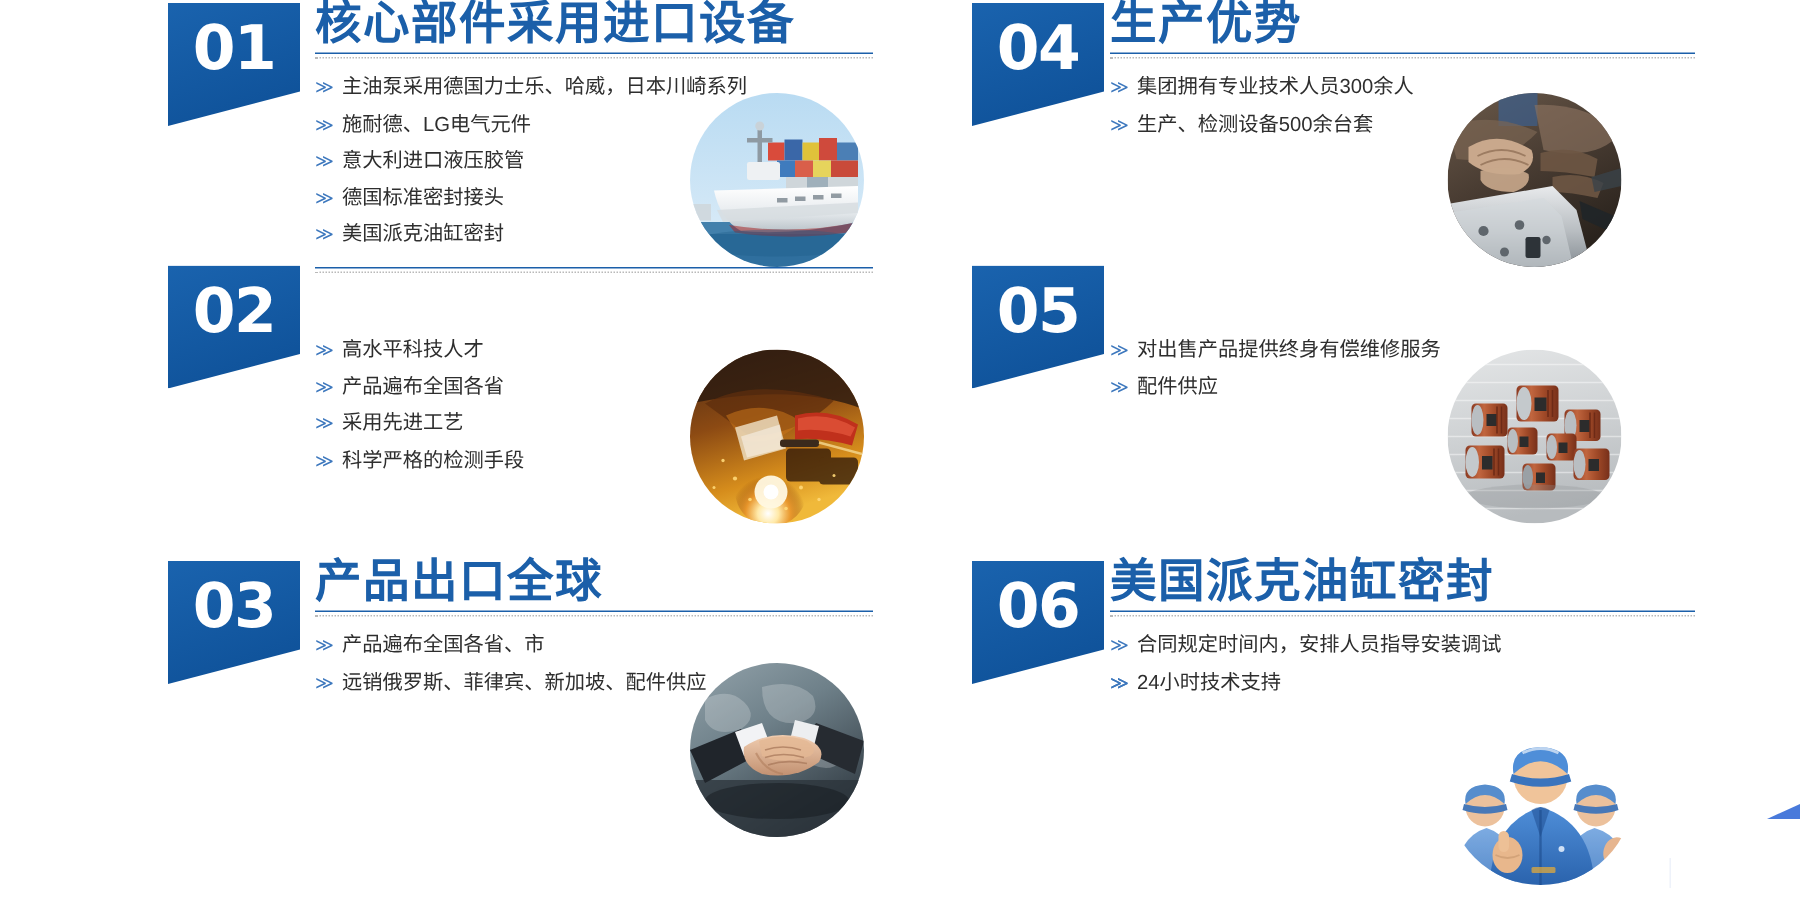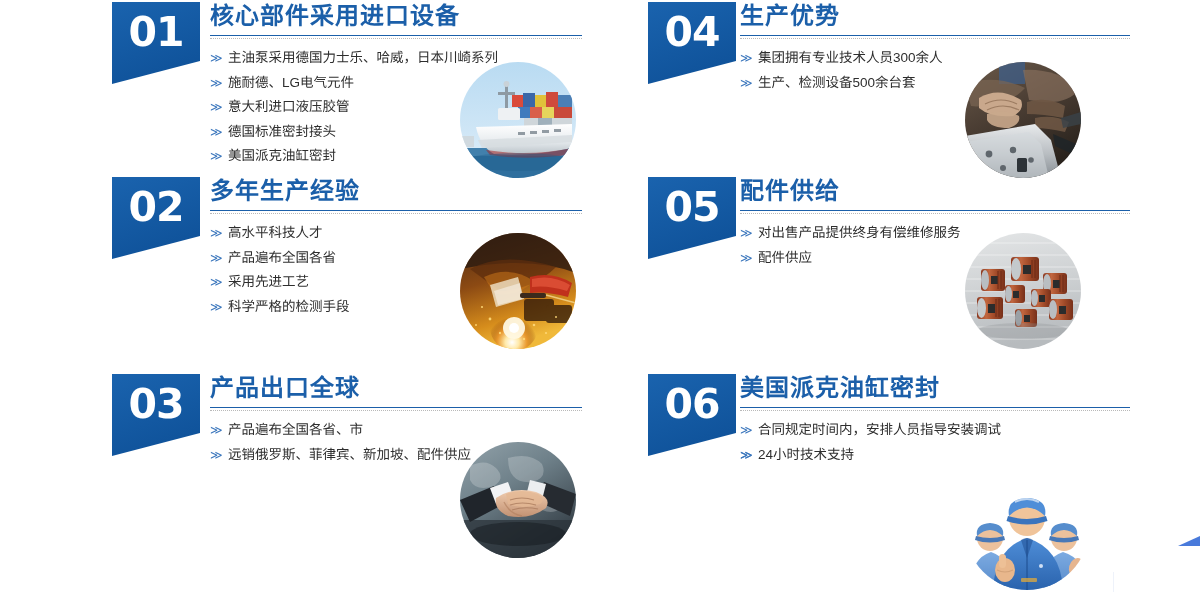--- a/index.html
+++ b/index.html
@@ -61,21 +61,21 @@
   }
 
   
   .sec-head {
     position: absolute;
     left: 98px;
     top: 0px;
     width: 372px;
   }
   .sec-title {
-    font-size: 24px;
+    font-size: 31px;
     font-weight: 700;
     color: #1b5fa9;
     letter-spacing: 1px;
     line-height: 32px;
     white-space: nowrap;
   }
   .rule {
     margin-top: 3px;
     width: 100%;
   }
@@ -221,21 +221,20 @@
       </g>
       <rect x="2" y="74" width="12" height="11" fill="#cfd6da" opacity=".85"></rect>
       <ellipse cx="58" cy="100" rx="58" ry="9" fill="#1d5b87" opacity=".35"></ellipse>
     </svg>
   </div>
 
   <div class="section col-left row-2">
     <div class="badge"></div>
     <div class="badge-num">02</div>
     <div class="sec-head">
-      <div class="sec-title">多年生产经验</div>
       <div class="rule">
         <div class="rule-solid"></div>
         <div class="rule-dotted"></div>
       </div>
     </div>
     <ul class="bullets">
       <li class="bullet"><span class="chev">≫</span><span>高水平科技人才</span></li>
       <li class="bullet"><span class="chev">≫</span><span>产品遍布全国各省</span></li>
       <li class="bullet"><span class="chev">≫</span><span>采用先进工艺</span></li>
       <li class="bullet"><span class="chev">≫</span><span>科学严格的检测手段</span></li>
@@ -396,27 +395,20 @@
       </g>
       <rect x="52" y="96" width="10" height="14" rx="1.5" fill="#2d3338"></rect>
       <path d="M88 72 L116 84 L116 96 L90 84 Z" fill="#1f2428" opacity=".85"></path>
       <path d="M96 56 L116 50 L116 62 L98 66 Z" fill="#3a4248" opacity=".8"></path>
     </svg>
   </div>
 
   <div class="section col-right row-2">
     <div class="badge"></div>
     <div class="badge-num">05</div>
-    <div class="sec-head">
-      <div class="sec-title">配件供给</div>
-      <div class="rule">
-        <div class="rule-solid"></div>
-        <div class="rule-dotted"></div>
-      </div>
-    </div>
     <ul class="bullets">
       <li class="bullet"><span class="chev">≫</span><span>对出售产品提供终身有偿维修服务</span></li>
       <li class="bullet"><span class="chev">≫</span><span>配件供应</span></li>
     </ul>
   </div>
 
   <div class="photo" style="left:965px; top:233px;">
     <svg viewBox="0 0 116 116" xmlns="http://www.w3.org/2000/svg">
       <defs>
         <linearGradient id="bgE" x1="0" y1="0" x2="0.2" y2="1">

